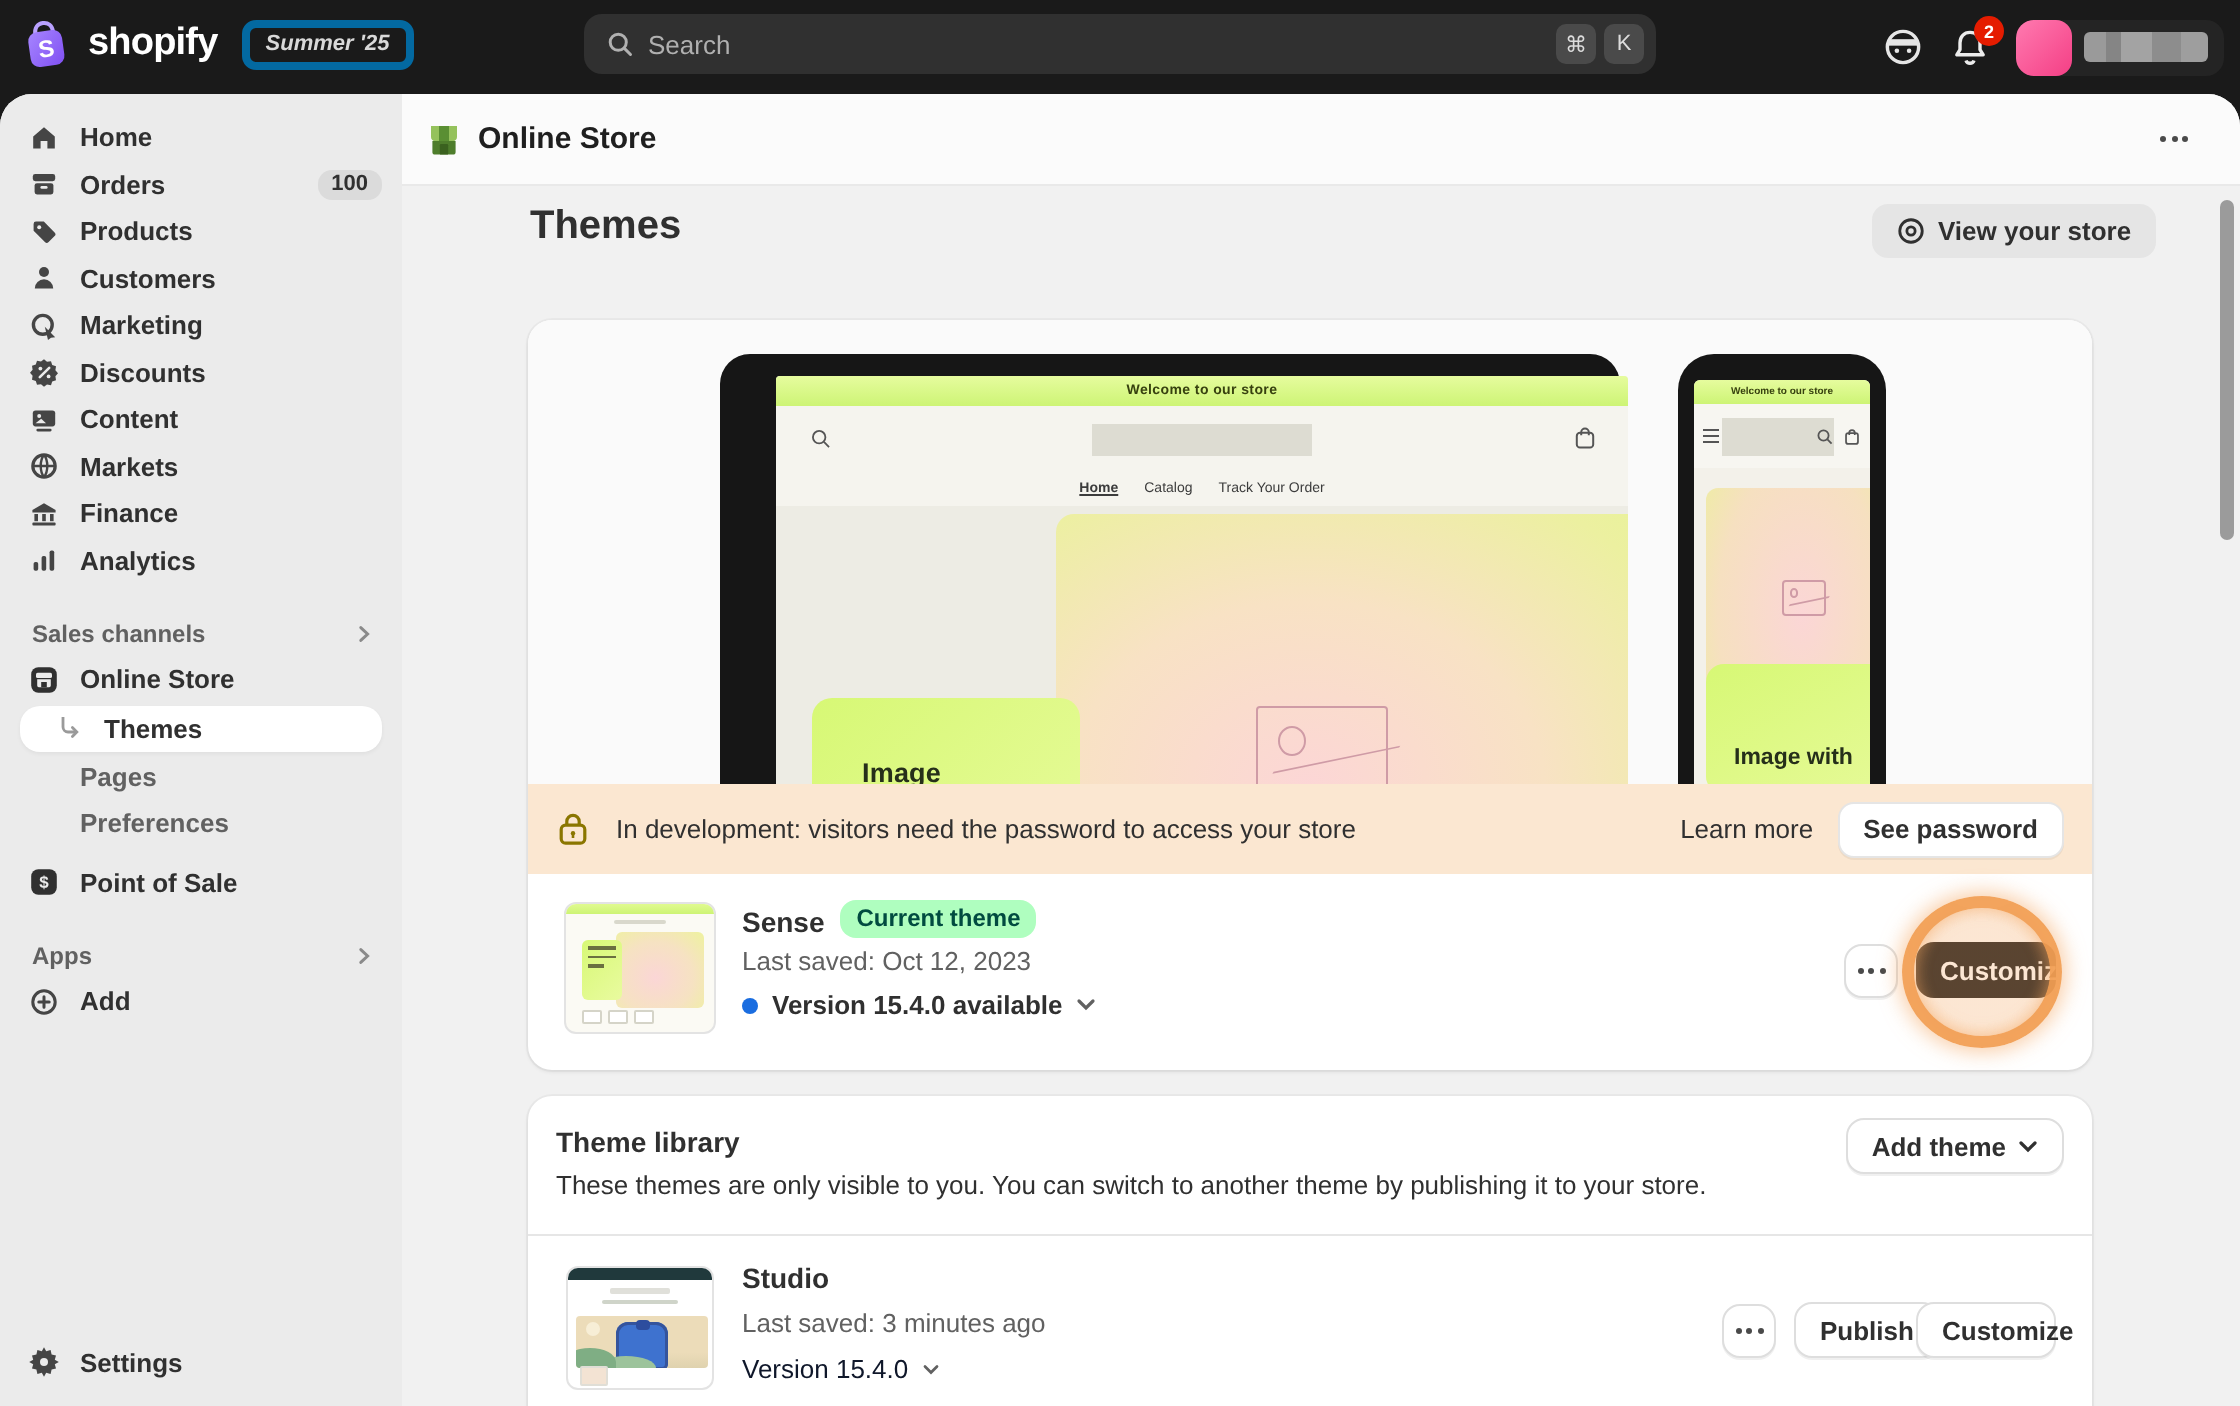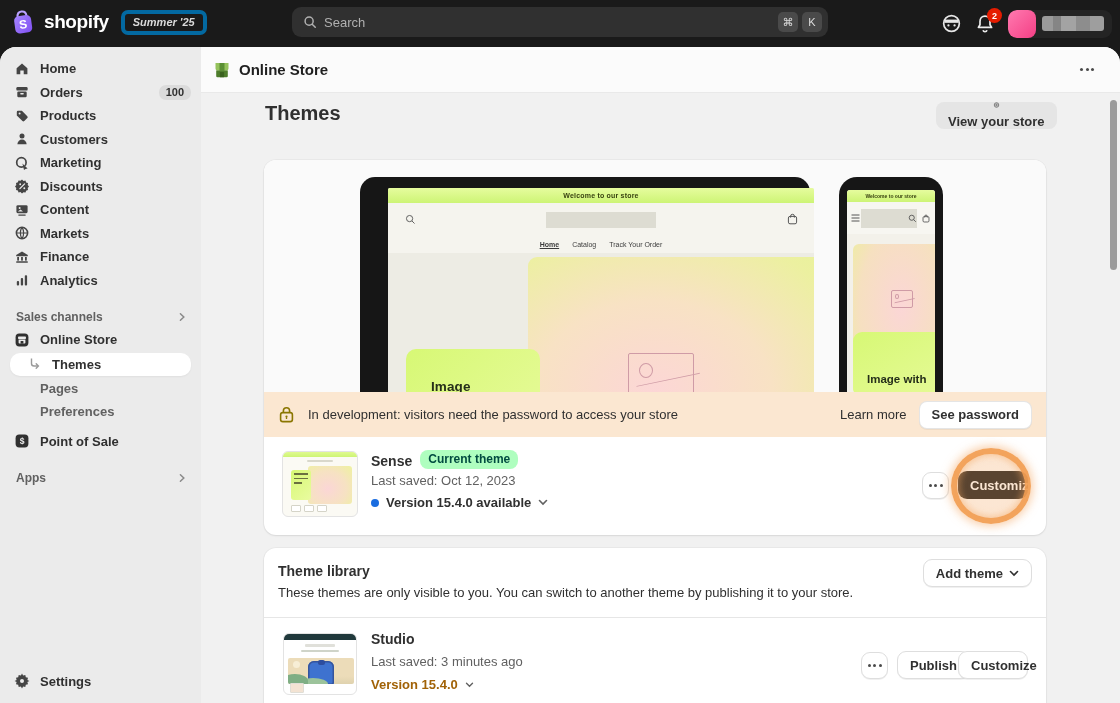--- a/index.html
+++ b/index.html
@@ -38,21 +38,21 @@
   .settings-item { position:absolute; left:0; bottom:10px; width:100%; }
 
   
   .main { position:absolute; left:201px; top:0; right:0; bottom:0; }
   .main-header { position:absolute; left:0; top:0; width:100%; height:46px; background:#fbfbfb; border-bottom:1px solid #e9e9e9; display:flex; align-items:center; padding:0 20px 0 12px; }
   .app-title { font-size:15px; font-weight:700; color:#1f1f1f; margin-left:8px; flex:1; }
   .dots-btn { background:none; border:none; cursor:pointer; display:flex; gap:2.5px; padding:6px; }
   .dots-btn i, .mini-dots i { width:3px; height:3px; background:#4a4a4a; border-radius:50%; display:block; }
   .content { position:absolute; left:0; top:47px; right:0; bottom:0; }
   .page-title { position:absolute; left:64px; top:8px; font-size:20px; font-weight:700; color:#303030; }
-  .view-store-btn { position:absolute; left:735px; top:8px; height:27px; background:#e5e5e5; border:none; border-radius:8px; display:flex; align-items:center; gap:6px; padding:0 12px; font-size:13px; font-weight:600; color:#303030; cursor:pointer;flex-direction:column; }
+  .view-store-btn { position:absolute; left:735px; top:8px; height:27px; background:#e5e5e5; border:none; border-radius:8px; display:flex; align-items:center; gap:6px; padding:0 12px; font-size:13px; font-weight:600; color:#303030; cursor:pointer; }
 
   .card { position:absolute; left:63px; width:782px; background:#fff; border-radius:12px; box-shadow:0 1px 2px rgba(0,0,0,.08), 0 0 0 1px rgba(0,0,0,.03); }
   .card-current { top:66px; height:375px; }
   .card-library { top:454px; height:262px; }
 
   
   .preview-area { position:relative; height:232px; background:#fafafa; border-radius:12px 12px 0 0; overflow:hidden; }
   .dmock { position:absolute; left:96px; top:17px; width:450px; height:220px; background:#161616; border-radius:15px 15px 0 0; padding:11px 12px 0; }
   .dscreen { position:relative; width:100%; height:100%; background:#edece4; border-radius:2px 2px 0 0; overflow:hidden;margin-left:16px; }
   .d-announce { height:15px; background:linear-gradient(180deg,#e6fc9e,#cdf475); font-size:7px; font-weight:700; color:#37410f; text-align:center; line-height:15px; letter-spacing:.2px; }
@@ -94,21 +94,21 @@
   .st-pink { position:absolute; left:25px; top:14px; width:44px; height:38px; border-radius:3px; background:radial-gradient(ellipse at 45% 60%, #fbd6d6 0%, #f6e2c2 55%, #eef29e 100%); }
   .st-foot { position:absolute; left:8px; bottom:4px; display:flex; gap:3px; }
   .st-foot i { width:10px; height:7px; border:1px solid #d5d4c8; border-radius:1px; background:#fff; display:block; }
   .theme-name-row { position:absolute; left:107px; top:13px; display:flex; align-items:flex-end; gap:8px; }
   .theme-name { font-size:14px; font-weight:700; color:#303030; }
   .current-badge { background:#affebf; color:#014b40; font-size:12px; font-weight:600; border-radius:8px; padding:2px 8px 3px; }
   .last-saved { position:absolute; left:107px; top:36px; font-size:13px; color:#616161; }
   .version-row { position:absolute; left:107px; top:58px; display:flex; align-items:center; gap:7px; cursor:pointer; }
   .version-dot { width:8px; height:8px; border-radius:50%; background:#1a6de0; }
   .version-label { font-size:13px; font-weight:700; color:#303030; }
-  .version-plain { font-size:13px; font-weight:700; color:#a16207; }
+  .version-plain { font-size:13px; font-weight:400; color:#0f172a; }
   .mini-dots { width:27px; height:27px; background:#fff; border:1px solid #dedede; border-radius:9px; display:flex; align-items:center; justify-content:center; gap:2.5px; cursor:pointer; box-shadow:0 1px 0 rgba(0,0,0,.06); }
   .pill-btn { height:28px; background:#fff; border:1px solid #dedede; border-radius:9px; font-size:13px; font-weight:600; color:#303030; padding:0 12px; cursor:pointer; box-shadow:0 1px 0 rgba(0,0,0,.06); }
   .primary-btn { height:28px; background:#1f1f1f; border:none; border-radius:9px; font-size:13px; font-weight:600; color:#fff; padding:0 12px; cursor:pointer; }
   .sense-actions-dots { position:absolute; left:658px; top:35px; }
   .sense-customize { position:absolute; left:694px; top:34px; width:70px; }
   .annotation-ring { position:absolute; left:687px; top:11px; width:80px; height:76px; border-radius:50%; border:6px solid rgba(242,158,84,.92); background:radial-gradient(circle, rgba(244,166,96,.28) 55%, rgba(244,166,96,.45) 100%); box-shadow:0 0 10px 2px rgba(244,166,96,.55), inset 0 0 8px rgba(244,166,96,.6); pointer-events:none; }
 
   
   .lib-title { position:absolute; left:14px; top:15px; font-size:14px; font-weight:700; color:#303030; }
   .add-theme-btn { position:absolute; right:14px; top:11px; display:flex; align-items:center; gap:6px; }
@@ -338,20 +338,29 @@
           </span>
         <span class="nlabel">Point of Sale</span>
       </div>
       <div style="height:14px"></div>
       <div class="section-head">
         <span>Apps</span>
         <svg width="10" height="10" viewBox="0 0 10 10">
             <path d="M3.4 1.8 L6.8 5 L3.4 8.2" fill="none" stroke="#8a8a8a" stroke-width="1.5" stroke-linecap="round"></path>
           </svg>
       </div>
+      <div class="nav-item">
+        <span class="nicon">
+            <svg width="16" height="16" viewBox="0 0 16 16">
+              <circle cx="8" cy="8" r="5.6" fill="none" stroke="#454545" stroke-width="1.5"></circle>
+              <path d="M8 5.4 V10.6 M5.4 8 H10.6" stroke="#454545" stroke-width="1.5" stroke-linecap="round"></path>
+            </svg>
+          </span>
+        <span class="nlabel">Add</span>
+      </div>
 
       <div class="settings-item nav-item">
         <span class="nicon">
             <svg width="16" height="16" viewBox="0 0 16 16">
               <path d="M8 1.6 l1.1 2 2.2-.6.5 2.2 2.2.5-.6 2.2 2 1.1-2 1.1.6 2.2-2.2.5-.5 2.2-2.2-.6L8 16.4 6.9 14.4l-2.2.6-.5-2.2-2.2-.5.6-2.2-2-1.1 2-1.1-.6-2.2 2.2-.5.5-2.2 2.2.6Z" transform="translate(0 -1)" fill="#454545"></path>
               <circle cx="8" cy="8" r="2" fill="#ebebeb"></circle>
             </svg>
           </span>
         <span class="nlabel">Settings</span>
       </div>

